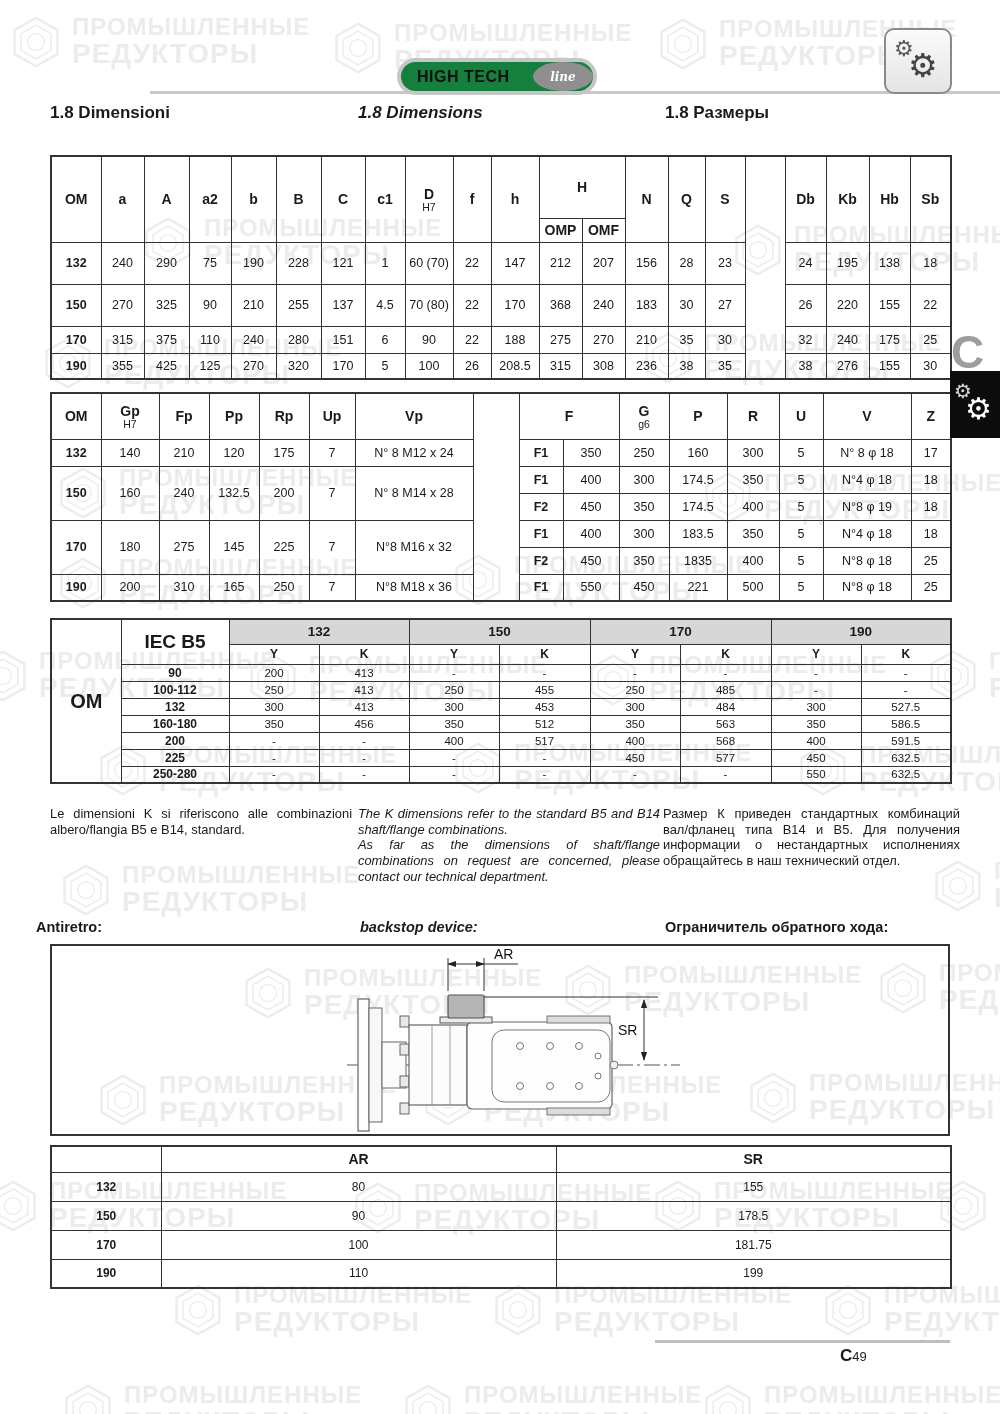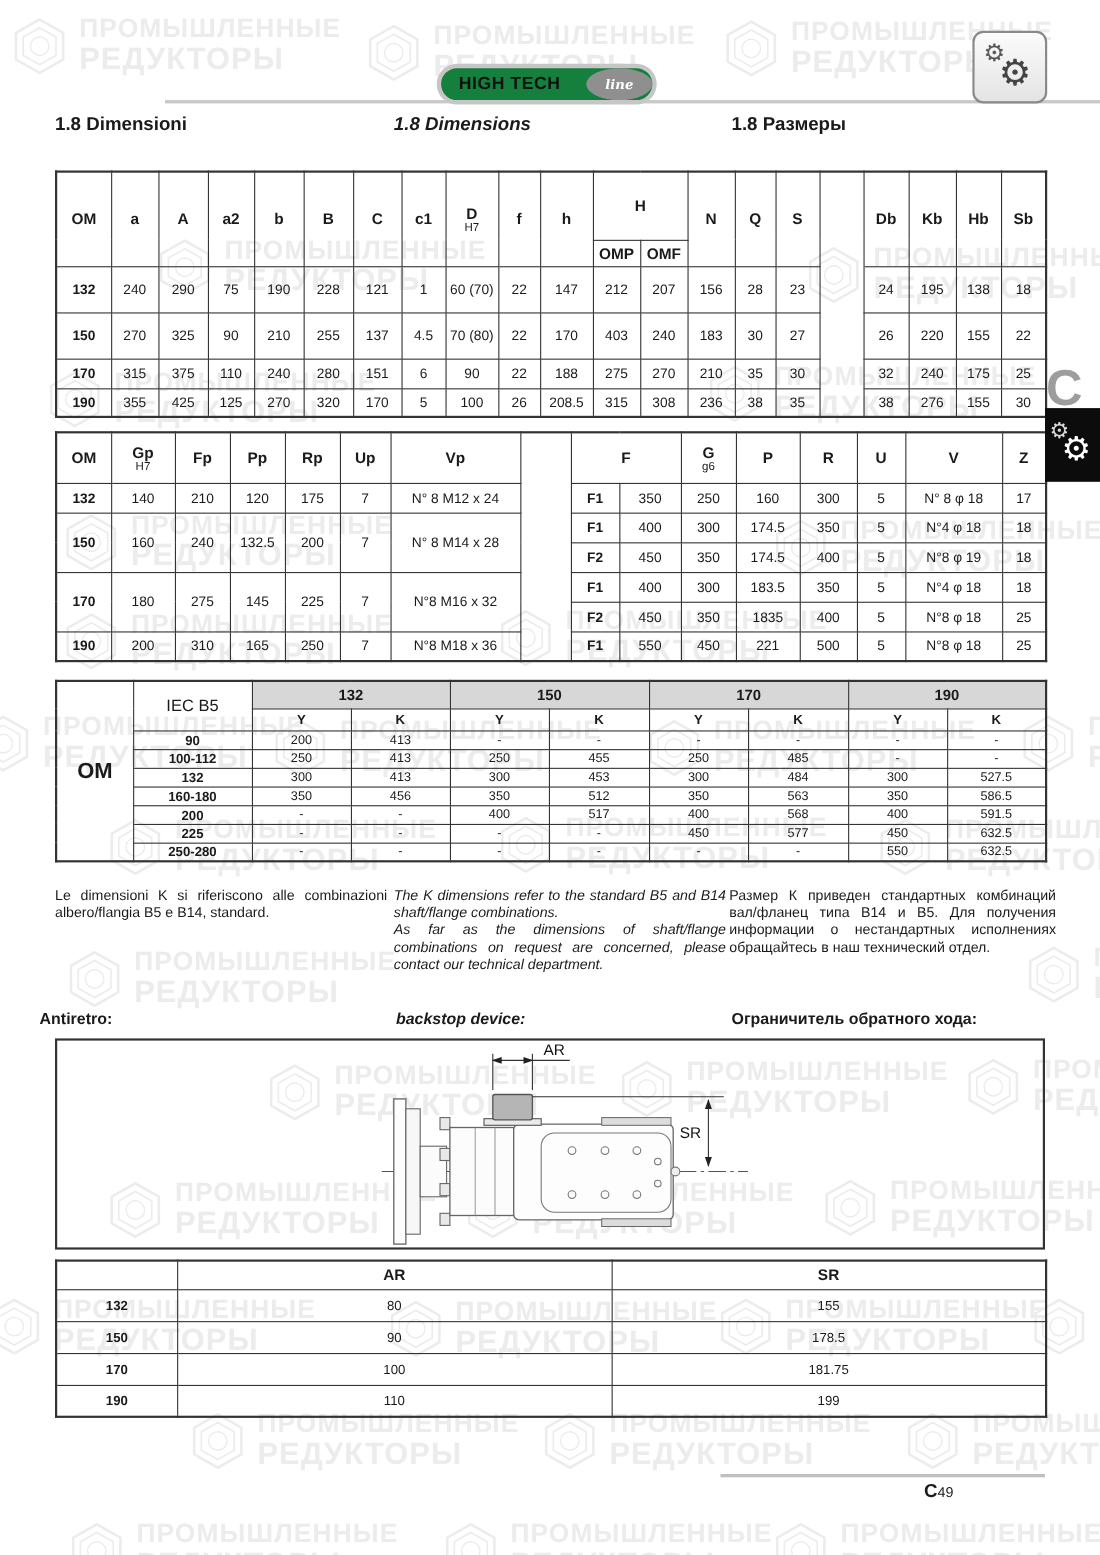--- a/index.html
+++ b/index.html
@@ -45,21 +45,21 @@
   
   #t2{left:50px;top:392px;width:900px;}
   #t2 tr.h1{height:46px;} #t2 tbody tr{height:27px;}
   #t2 td.fl{font-weight:bold;}
   
   #t3{left:50px;top:618px;width:900px;}
   #t3 td{font-size:11.5px;}
   #t3 tr.g1{height:25px;} #t3 tr.g2{height:20px;} #t3 tr.gr{height:17px;}
   #t3 td.gh{background:#d7d7d7;font-weight:bold;font-size:13.5px;}
   #t3 td.omcell{font-size:20px;font-weight:bold;}
-  #t3 td.ieccell{font-size:15px;font-weight:normal;}
+  #t3 td.ieccell{font-size:19px;font-weight:bold;}
   #t3 td.yk{font-weight:bold;font-size:12px;}
   #t3 td.rh{font-size:12px;}
   
   #t4{left:50px;top:1145px;width:900px;}
   #t4 tr.h1{height:26px;} #t4 tbody tr{height:29px;}
   #t4 td{font-size:12px;}
   
   .note{position:absolute;top:806px;width:302px;font-size:12.9px;line-height:1.22;text-align:justify;}
   .note.it{left:50px;} .note.en{left:358px;font-style:italic;} .note.ru{left:663px;width:297px;}
   .note p{margin:0;}
@@ -584,21 +584,21 @@
         <td>270</td>
           <td>325</td>
           <td>90</td>
           <td>210</td>
           <td>255</td>
           <td>137</td>
           <td>4.5</td>
           <td>70 (80)</td>
           <td>22</td>
           <td>170</td>
-          <td>403</td>
+          <td>368</td>
           <td>240</td>
           <td>183</td>
           <td>30</td>
           <td>27</td>
         <td>26</td>
           <td>220</td>
           <td>155</td>
           <td>22</td>
       </tr>
       <tr class="r3">

